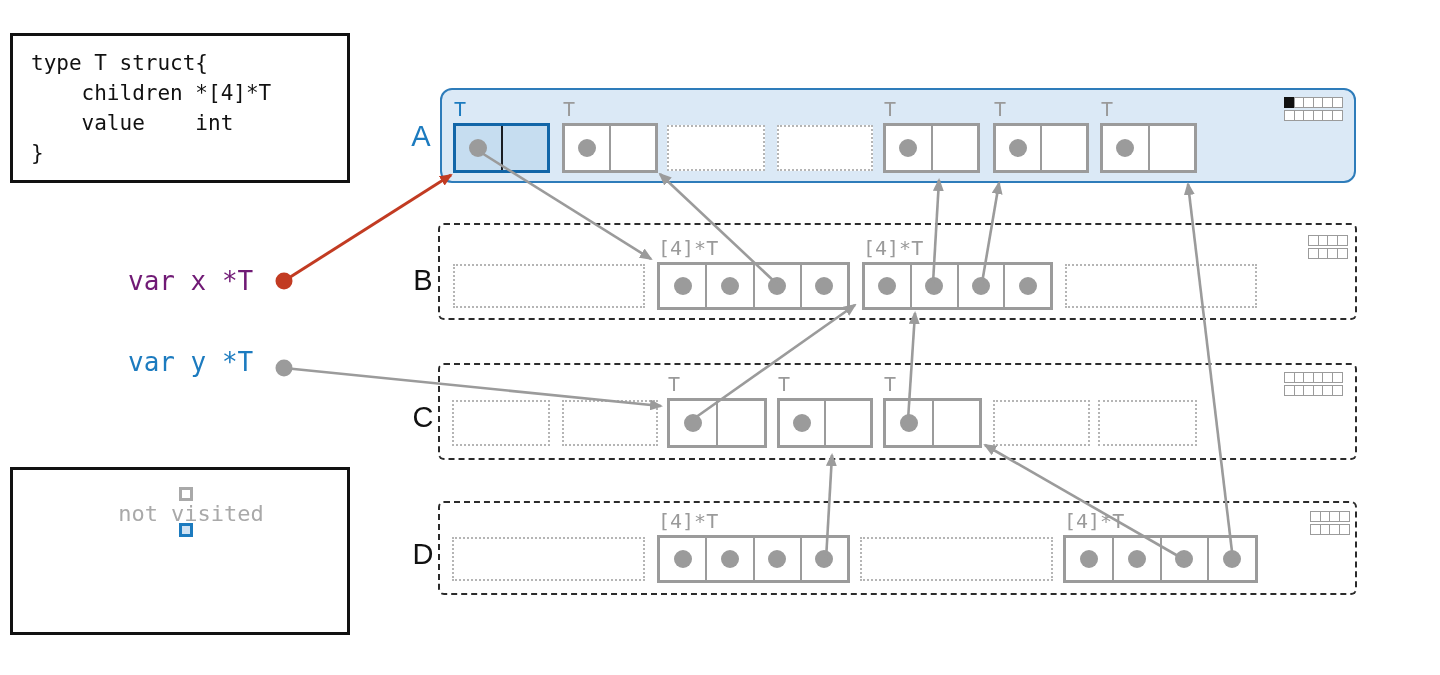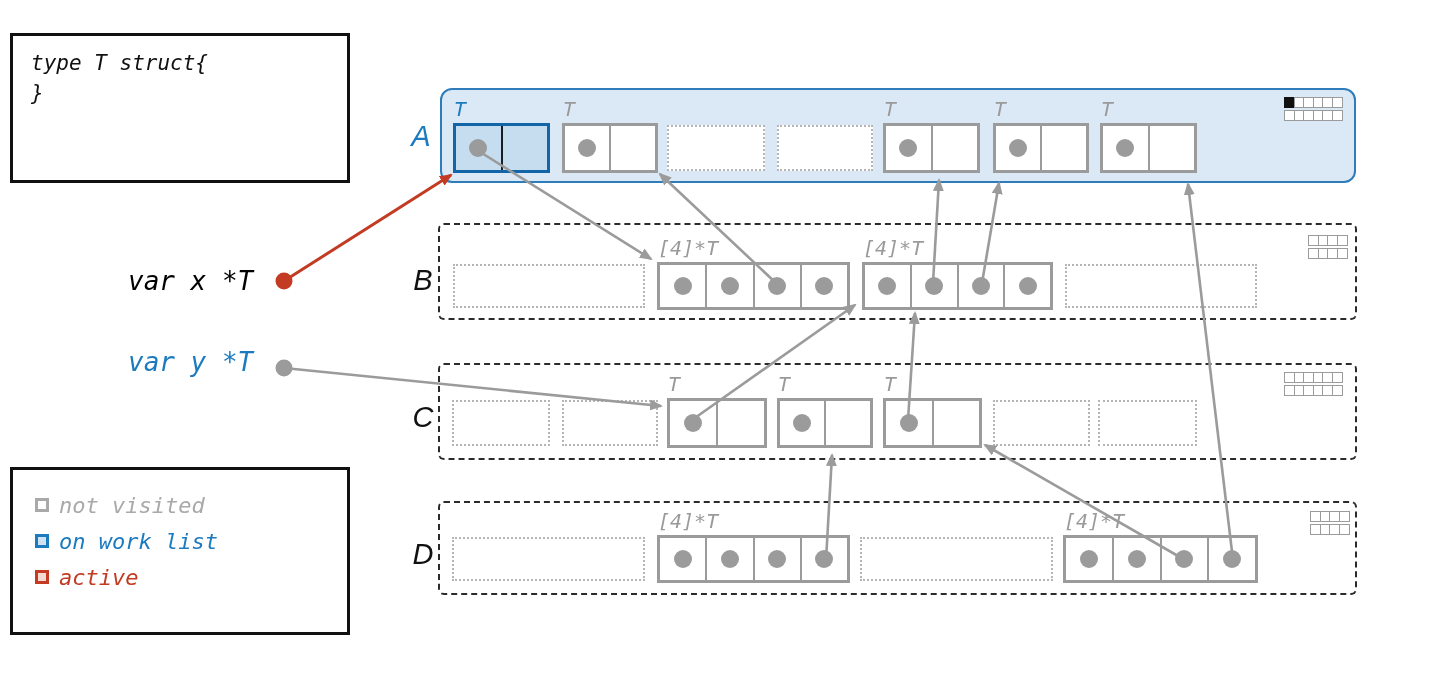--- a/index.html
+++ b/index.html
@@ -1,31 +1,31 @@
 <!DOCTYPE html>
 <html><head>
 <meta charset="utf-8">
 <style>
   html,body{margin:0;padding:0;background:#fff;}
   .canvas{position:relative;width:1440px;height:675px;background:#fff;overflow:hidden;
-          font-family:"DejaVu Sans Mono", monospace;font-style:italic;}
+          font-family:"DejaVu Sans Mono", monospace;}
   .canvas *{box-sizing:border-box;}
 
   
   .code-box{position:absolute;left:10px;top:33px;width:340px;height:150px;
             border:3px solid #111;background:#fff;padding:12px 0 0 18px;}
   .code-line{font-size:21px;line-height:30px;color:#111;white-space:pre;}
 
   
   .var-label{position:absolute;font-size:26px;line-height:28px;white-space:pre;}
 
   
   .legend-box{position:absolute;left:10px;top:467px;width:340px;height:168px;
               border:3px solid #111;background:#fff;padding:17px 0 0 22px;}
-  .legend-item{display:flex;align-items:center;height:36px;}
+  .legend-item{display:flex;align-items:center;height:36px;flex-direction:column;}
   .swatch{width:14px;height:14px;border:3px solid #999;background:#fff;margin-right:10px;flex:0 0 auto;}
   .legend-text{font-size:22px;}
 
   
   .span-box{position:absolute;border:2px dashed #2b2b2b;border-radius:6px;background:#fff;}
   .span-blue{border:2.5px solid #2e7cba;background:#dbe9f6;border-radius:12px;}
   .span-label{position:absolute;width:36px;text-align:center;
               font-family:"Liberation Sans", sans-serif;font-size:29px;color:#111;}
 
   .free-slot{position:absolute;border:2px dotted #b5b5b5;background:#fff;}
@@ -46,38 +46,35 @@
   #arrow-layer{position:absolute;left:0;top:0;z-index:10;pointer-events:none;}
   #span-layer{position:absolute;left:0;top:0;width:100%;height:100%;}
 </style>
 </head>
 <body>
 
 <div class="canvas">
 
   <div class="code-box">
     <div class="code-line">type T struct{</div>
+    <div class="code-line">    children *[4]*T</div>
+    <div class="code-line">    value    int</div>
     <div class="code-line">}</div>
   </div>
 
-  <div class="var-label" id="var-x-label" style="color: #000000; position: absolute; left: 128px; top: 267px;">var x *T</div>
+  <div class="var-label" id="var-x-label" style="color: #701a75; position: absolute; left: 128px; top: 267px;">var x *T</div>
   <div class="var-label" id="var-y-label" style="color: rgb(28, 123, 191); position: absolute; left: 128px; top: 348px;">var y *T</div>
 
   <div class="legend-box">
     <div class="legend-item">
       <span class="swatch" style="border-color: rgb(169, 169, 169); background: rgb(255, 255, 255);"></span>
       <span class="legend-text" style="color: rgb(169, 169, 169);">not visited</span>
     </div>
     <div class="legend-item">
       <span class="swatch" style="border-color: rgb(28, 123, 191); background: rgb(207, 226, 243);"></span>
-      <span class="legend-text" style="color: rgb(28, 123, 191);">on work list</span>
-    </div>
-    <div class="legend-item">
-      <span class="swatch" style="border-color: rgb(194, 59, 34); background: rgb(245, 217, 211);"></span>
-      <span class="legend-text" style="color: rgb(194, 59, 34);">active</span>
     </div>
   </div>
 
   <div id="span-layer">
       <div class="span-box span-blue" style="position: absolute; left: 440px; top: 88px; width: 916px; height: 95px;"></div>
       <div class="span-label" style="color: rgb(28, 123, 191); position: absolute; left: 403px; top: 120px;">A</div>
       <div class="obj obj-blue" style="position: absolute; left: 453px; top: 123px; width: 97px; height: 50px;">
         <div class="cell">
           <div class="dot"></div>
         </div>

